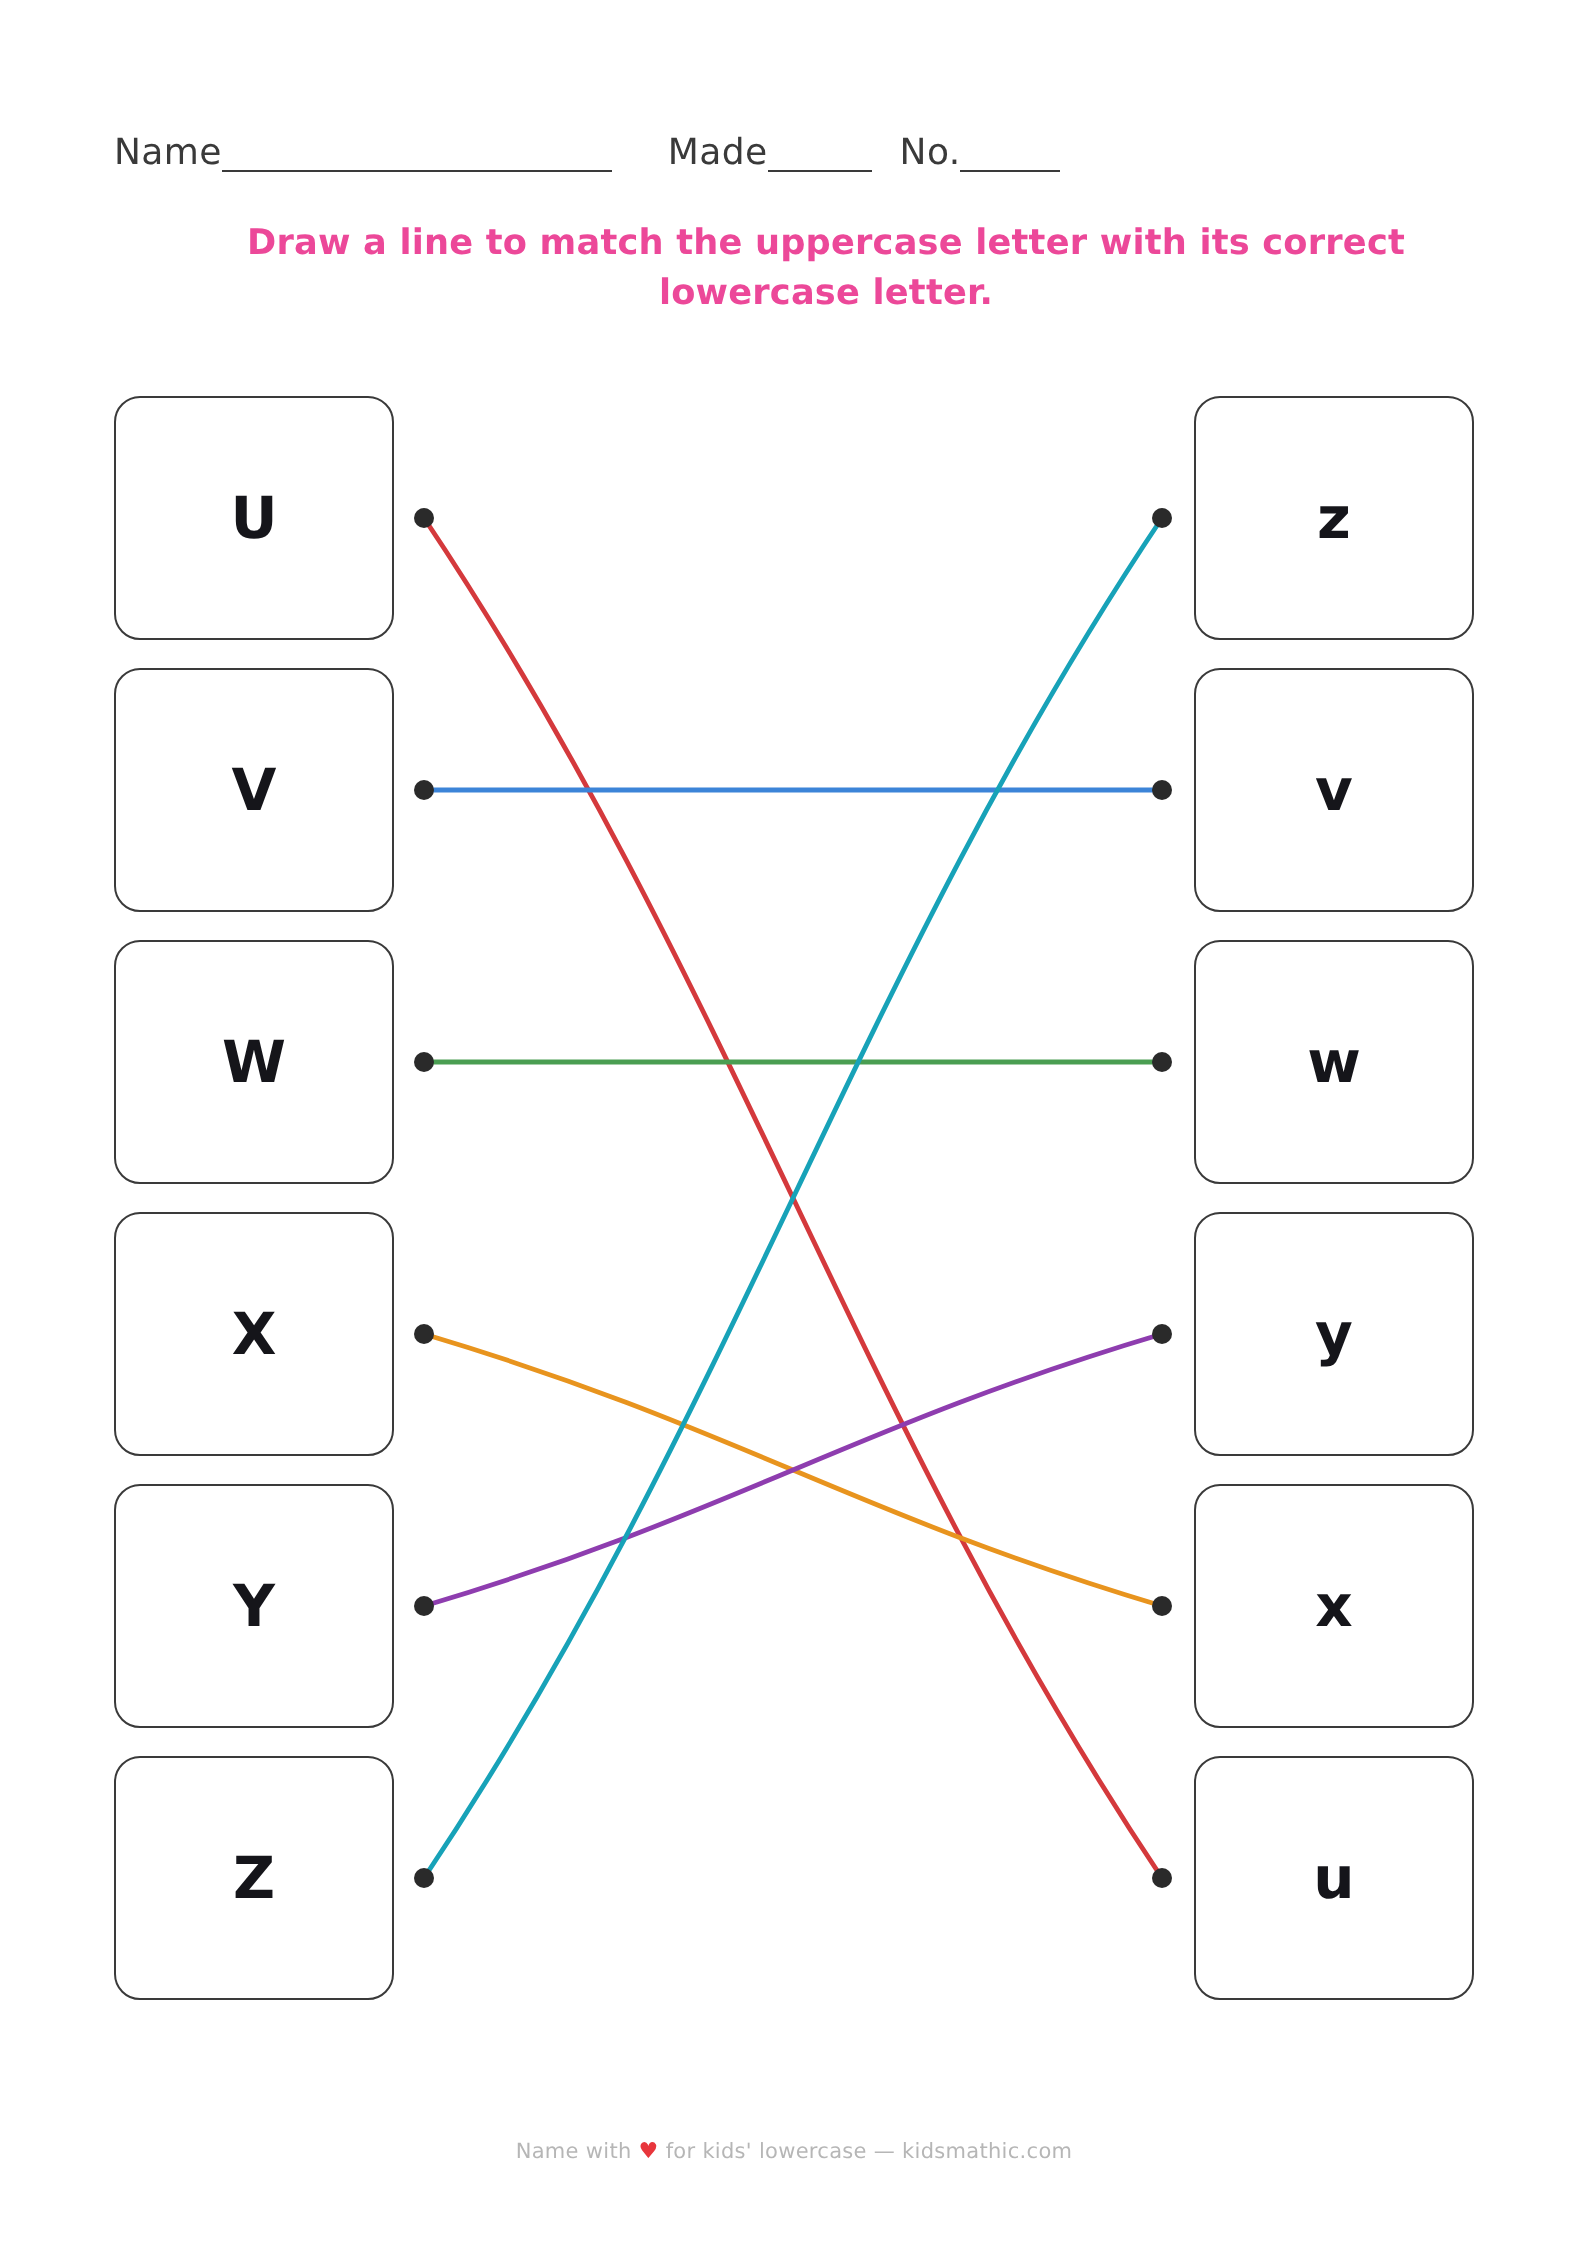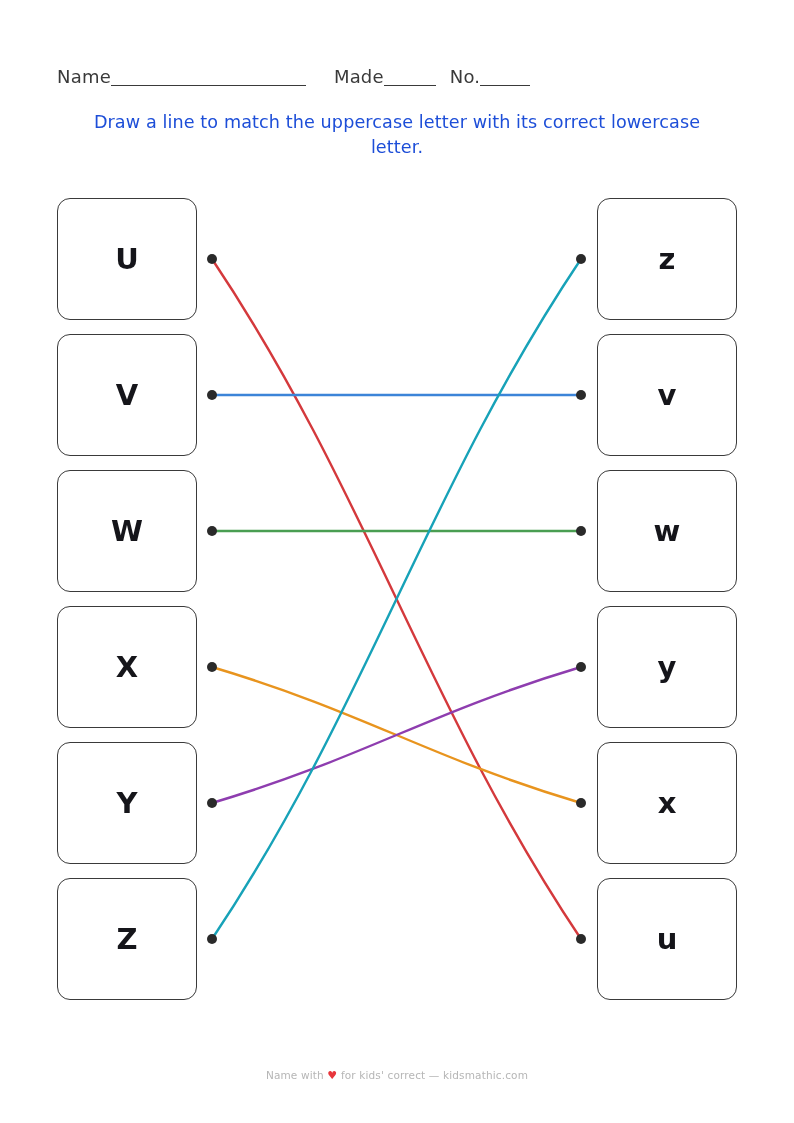--- a/index.html
+++ b/index.html
@@ -52,28 +52,29 @@
   }
   .rule-name    { width: 195px; }
   .rule-surname { width: 205px; }
   .rule-class   { width: 52px; }
   .rule-no      { width: 50px; }
   .hdr-gap { width: 14px; }
 
   
   .instruction {
     position: absolute;
-    left: 70px;
+    left: 86px;
     top: 110px;
     width: 654px;
     text-align: center;
     font-size: 17.6px;
     line-height: 1.44;
-    color: #1d4ed8;
+    color: #ec4899;
     letter-spacing: 0.1px;
+    font-weight: bold;
   }
 
   
   .match-area {
     position: absolute;
     left: 0;
     top: 198px;
     width: 794px;
     height: 818px;
   }
@@ -220,16 +221,16 @@
         <circle cx="212" cy="605" r="5" fill="#2a2a2a"></circle>
         <circle cx="581" cy="469" r="5" fill="#2a2a2a"></circle>
         <circle cx="212" cy="741" r="5" fill="#2a2a2a"></circle>
         <circle cx="581" cy="61" r="5" fill="#2a2a2a"></circle>
       </svg>
   </div>
 
   <div class="footer">
     <span>Name with</span>
     <span class="heart">♥</span>
-    <span>for kids' correct — kidsmathic.com</span>
+    <span>for kids' lowercase — kidsmathic.com</span>
   </div>
 
 </div>
 
 </body></html>

